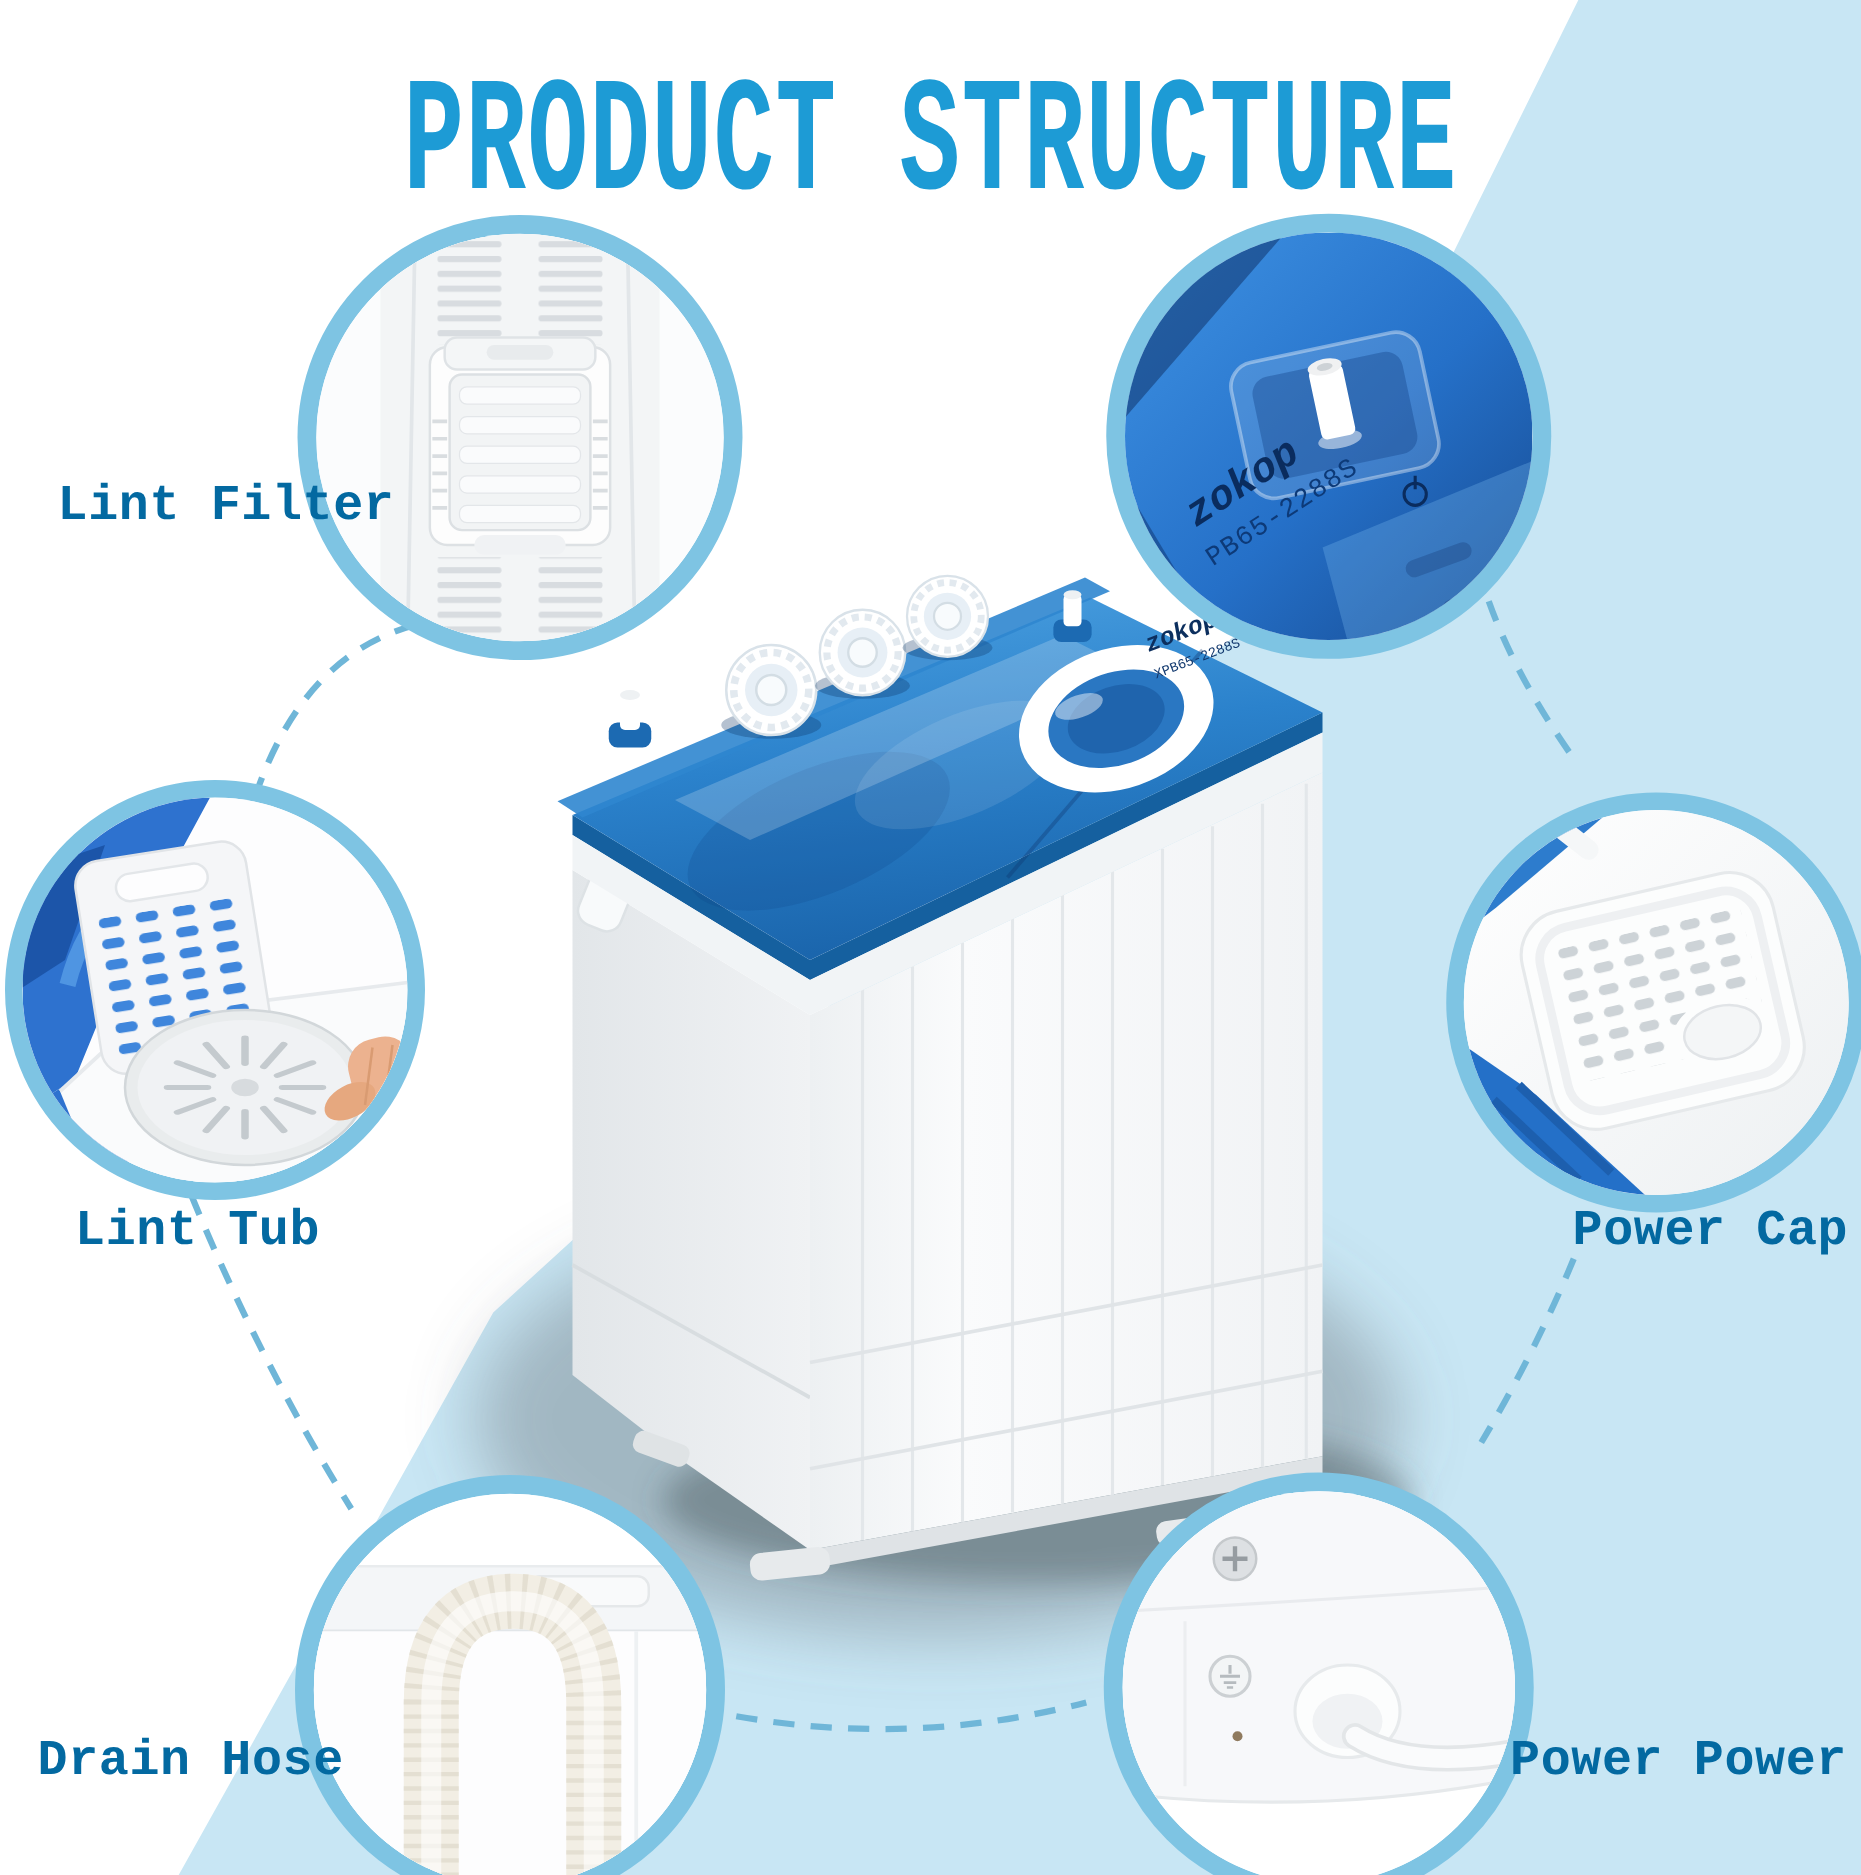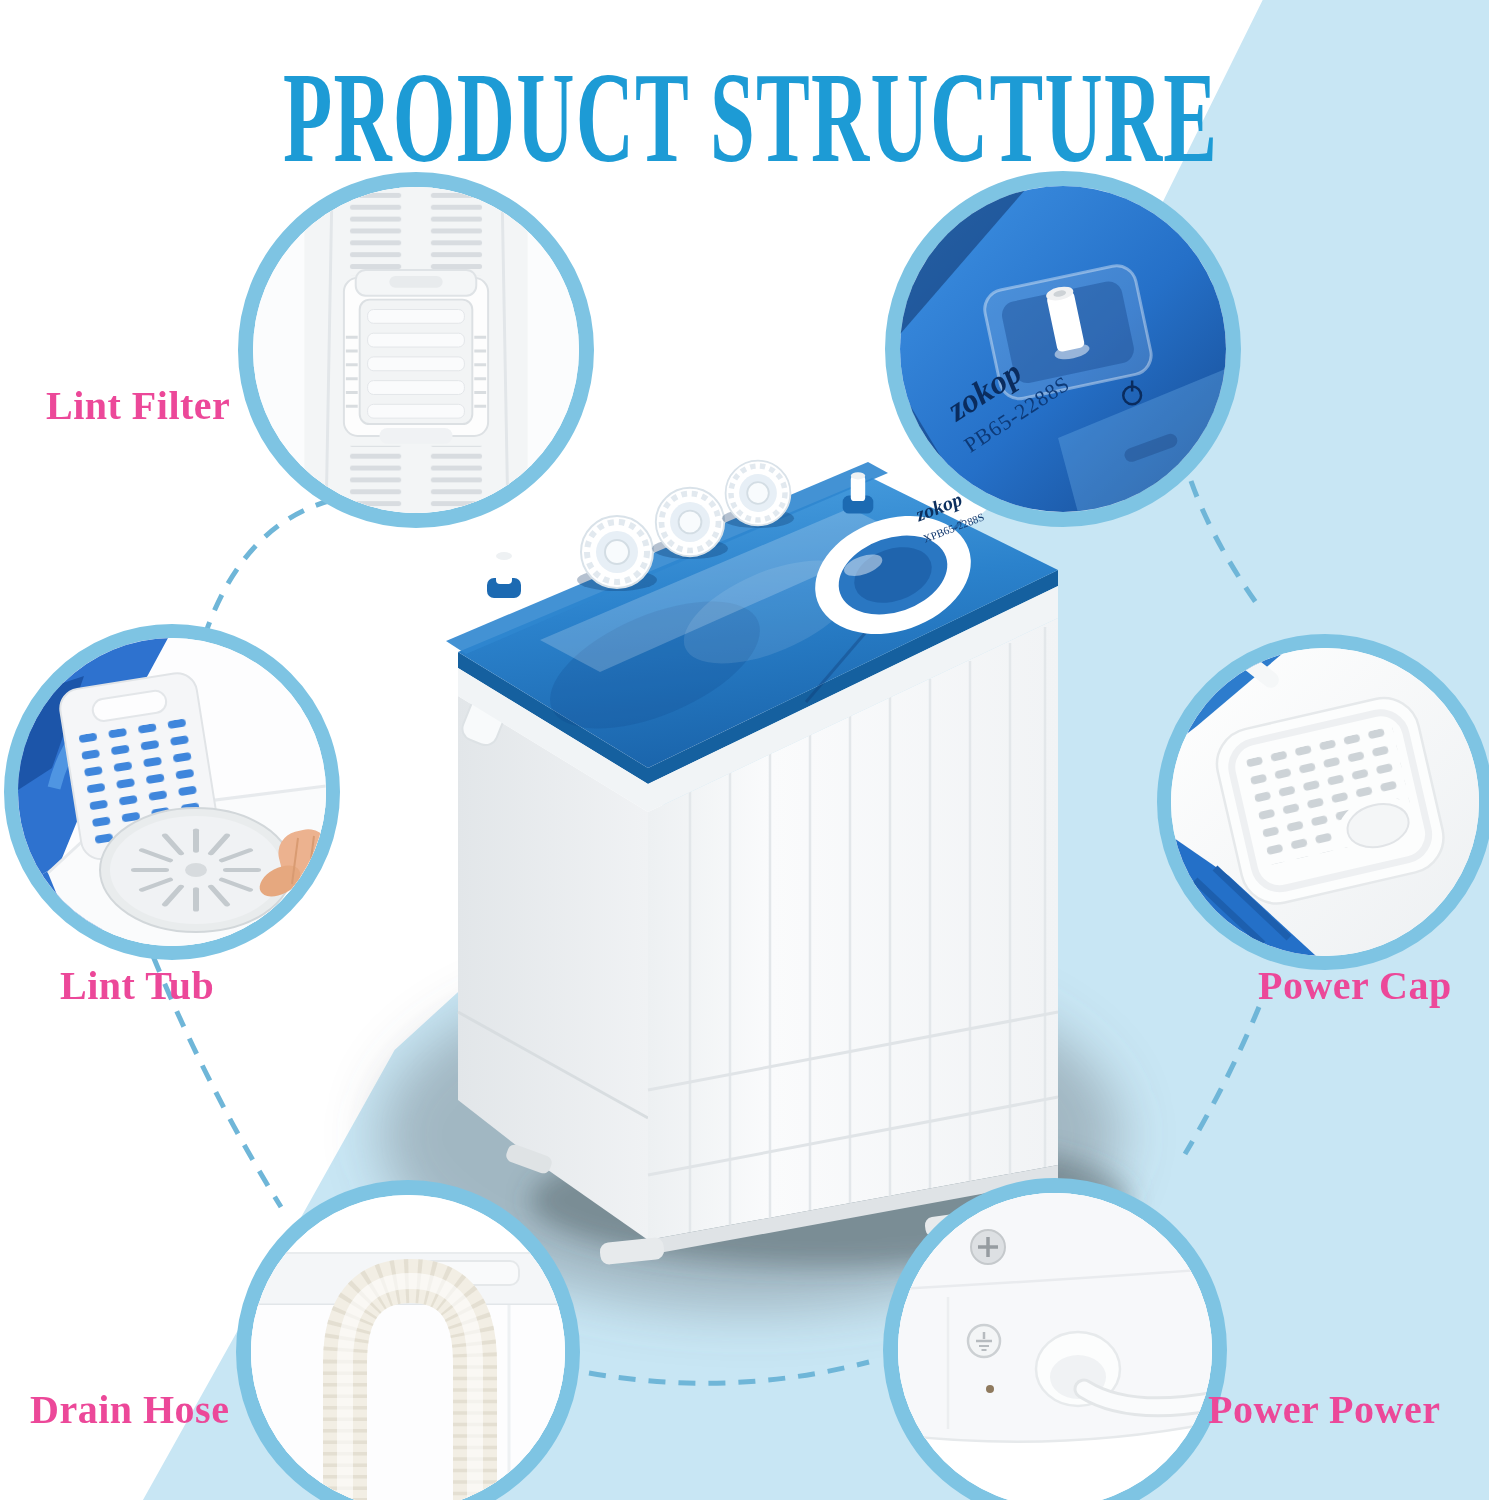--- a/index.html
+++ b/index.html
@@ -1,23 +1,23 @@
 <!DOCTYPE html>
 <html><head>
 <meta charset="utf-8">
 <style>
   html,body{margin:0;padding:0;background:#fff}
-  #page{position:relative;width:1489px;height:1500px;overflow:hidden;background:#ffffff;font-family:Liberation Serif, serif}
+  #page{position:relative;width:1489px;height:1500px;overflow:hidden;background:#ffffff;font-family:Liberation Mono, monospace}
   .bg-blue{position:absolute;inset:0;background:#c8e6f4;clip-path:polygon(84.8% 0,100% 0,100% 100%,9.6% 100%,26.5% 70%,69.2% 31.3%)}
   .title{position:absolute;top:52px;left:0;width:100%;text-align:center;font-weight:700;font-size:130px;line-height:1;color:#1d9bd5;transform:scaleX(.62);letter-spacing:2px;white-space:nowrap}
   .scene{position:absolute;left:0;top:0;width:1489px;height:1500px}
   .circle{position:absolute;border-radius:50%;border:15px solid #7ec4e3;overflow:hidden;background:#fff;box-sizing:border-box}
   .circle.sm{border-width:14px}
   .circle svg{display:block;width:100%;height:100%}
-  .label{position:absolute;font-weight:700;font-size:40px;line-height:1.1;color:#ec4899;letter-spacing:.5px;white-space:nowrap}
+  .label{position:absolute;font-weight:700;font-size:40px;line-height:1.1;color:#0369a1;letter-spacing:.5px;white-space:nowrap}
   .dash{stroke:#6fb6d8;stroke-width:5;fill:none;stroke-dasharray:17 13}
 </style>
 </head>
 <body>
 
 <div id="page">
   <div class="bg-blue"></div>
 
   <div class="title">PRODUCT STRUCTURE</div>
 

